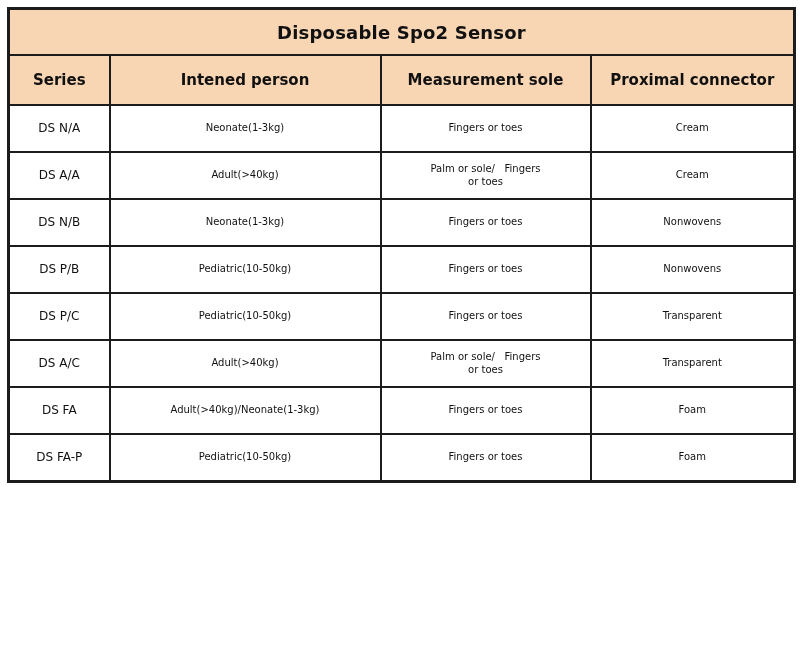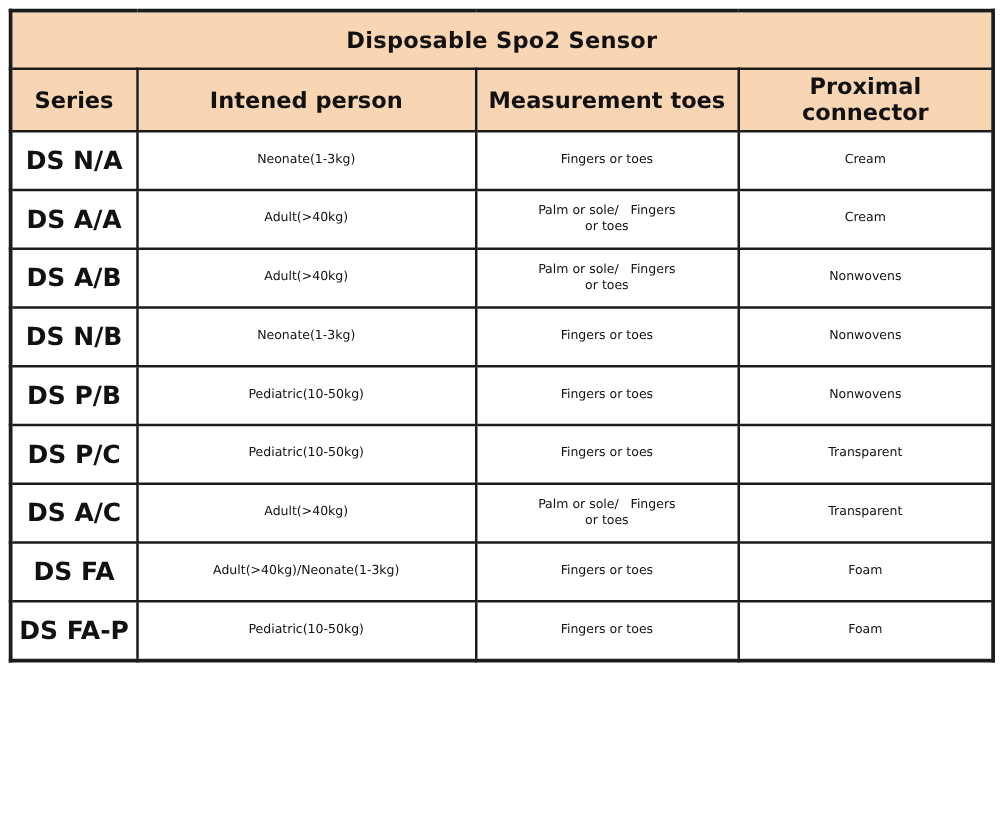--- a/index.html
+++ b/index.html
@@ -39,33 +39,33 @@
   tr.title-row td{
     background:var(--header-bg);
     font-weight:bold;
     font-size:18px;
     height:40px;
     letter-spacing:0.2px;
   }
   tr.header-row th{
     background:var(--header-bg);
     font-weight:bold;
-    font-size:18px;
+    font-size:15px;
     height:44px;
     margin-left:39px;
   }
   tr.data-row{height:47px;}
   tr.data-row td{
     font-size:10px;
     line-height:1.25;
     white-space:pre-wrap;
   }
   tr.data-row td.cell-series{
-    font-weight:bold;
-    font-size:20px;
+    font-weight:normal;
+    font-size:12px;
     white-space:nowrap;
   }
 </style>
 </head>
 <body>
 
 <div class="page">
   <table class="sensor-table">
     <colgroup>
       <col style="width:101px">
@@ -73,43 +73,36 @@
       <col style="width:210px">
       <col style="width:204px">
     </colgroup>
     <tbody>
       <tr class="title-row">
         <td colspan="4">Disposable Spo2 Sensor</td>
       </tr>
       <tr class="header-row">
         <th>Series</th>
         <th>Intened person</th>
-        <th>Measurement toes</th>
+        <th>Measurement sole</th>
         <th>Proximal connector</th>
       </tr>
 
       <tr class="data-row">
         <td class="cell-series">DS N/A</td>
         <td class="cell-person">Neonate(1-3kg)</td>
         <td class="cell-part">Fingers or toes</td>
         <td class="cell-connector">Cream</td>
       </tr>
       <tr class="data-row">
         <td class="cell-series">DS A/A</td>
         <td class="cell-person">Adult(&gt;40kg)</td>
         <td class="cell-part">Palm or sole/   Fingers
 or toes</td>
         <td class="cell-connector">Cream</td>
-      </tr>
-      <tr class="data-row">
-        <td class="cell-series">DS A/B</td>
-        <td class="cell-person">Adult(&gt;40kg)</td>
-        <td class="cell-part">Palm or sole/   Fingers
-or toes</td>
-        <td class="cell-connector">Nonwovens</td>
       </tr>
       <tr class="data-row">
         <td class="cell-series">DS N/B</td>
         <td class="cell-person">Neonate(1-3kg)</td>
         <td class="cell-part">Fingers or toes</td>
         <td class="cell-connector">Nonwovens</td>
       </tr>
       <tr class="data-row">
         <td class="cell-series">DS P/B</td>
         <td class="cell-person">Pediatric(10-50kg)</td>

